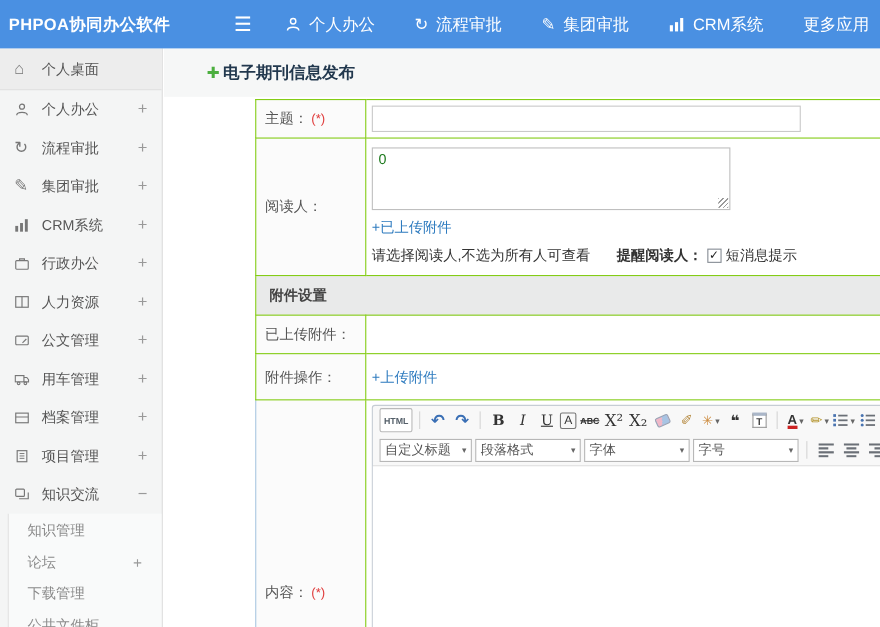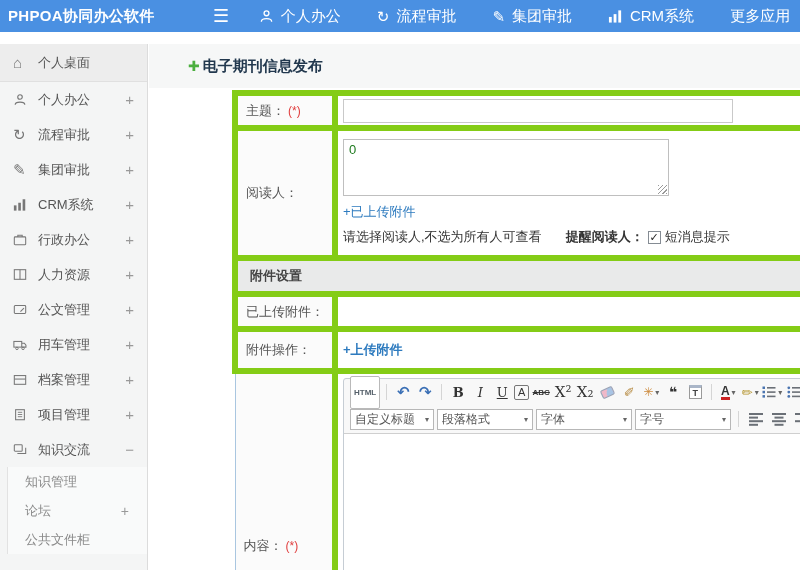--- a/index.html
+++ b/index.html
@@ -3,21 +3,21 @@
 <meta charset="utf-8">
 <style>
   * { box-sizing: border-box; margin: 0; padding: 0; }
   html,body { width:800px; height:570px; overflow:hidden; }
   body {
     position:relative;
     font-family:"Liberation Sans","DejaVu Sans",sans-serif;
     background:#fff; color:#444; font-size:13px;
   }
   
-  .navbar { position:absolute; top:0; left:0; right:0; height:32px;
+  .navbar { position:absolute; top:0; left:0; right:0; height:44px;
     background:#4a90e2; color:#fff; display:flex; align-items:center; z-index:5; }
   .brand { margin-left:8px; font-size:15px; font-weight:bold; letter-spacing:.3px; white-space:nowrap; }
   .hamburger { margin-left:58px; font-size:18px; cursor:pointer; line-height:1; }
   .nav-menu { display:flex; margin-left:30px; gap:36px; font-size:15px; align-items:center; }
   .nav-item { display:flex; align-items:center; gap:7px; cursor:pointer; white-space:nowrap; }
   .nav-item .gl { font-size:15px; line-height:1; }
   .nav-caret { font-size:10px; margin-left:2px; }
   
   .sidebar { position:absolute; top:44px; left:0; bottom:0; width:148px;
     background:#f4f5f5; border-right:1px solid #dcdcdc; overflow:hidden; }
@@ -31,21 +31,21 @@
     color:#8a8a8a; font-size:13px; cursor:pointer; white-space:nowrap; }
   .sd-sub .toggle { margin-left:auto; margin-right:8px; color:#999; font-size:14px; }
   
   .content { position:absolute; top:44px; left:149px; right:0; bottom:0; background:#fff; overflow:hidden; }
   .content-header { height:44px; background:#f6f7f7; display:flex; align-items:center; padding-left:39px; } 
   .add-icon { color:#4caf3f; font-size:14px; font-weight:bold; margin-right:3px; line-height:1; }
   .page-title { font-size:15px; font-weight:bold; color:#22384e; }
   
   table.form { position:absolute; left:83px; top:46px; width:640px; border-collapse:collapse;
     table-layout:fixed; background:#fff; font-size:13px; color:#555; }
-  table.form td { border:6px solid #84cc16; vertical-align:middle; }
+  table.form td { border:1px solid #84cc16; vertical-align:middle; }
   td.lbl { width:100px; background:#fbfbfb; padding:0 6px 0 8px; }
   td.val { padding:0 5px; }
   .req { color:#e03e3e; font-style:normal; margin-left:3px; font-size:12px; }
   .subject-input { width:390px; height:24px; border:1px solid #c9c9c9; background:#fff; padding:0 4px; font-size:13px; }
   .ta-wrap { width:326px; height:57px; border:1px solid #bfbfbf; background:#fff; position:relative;
     margin-top:8px; padding:2px 5px; color:#1e7a1e; font-size:13px; cursor:text; overflow:hidden; }
   .ta-grip { position:absolute; right:1px; bottom:1px; width:9px; height:9px;
     background:repeating-linear-gradient(135deg,#9a9a9a 0 1px,transparent 1px 3px); }
   a.blue-link { color:#2e7bbf; text-decoration:none; display:inline-block; margin-top:7px; cursor:pointer; }
   .hint-line { display:flex; align-items:center; margin:7px 0 9px 0; color:#333; }
@@ -58,21 +58,21 @@
   tr.content-row td.lbl { border-left:1px solid #a9c6e0; }
   tr.content-row td.val { vertical-align:top; }
   .editor { width:520px; margin-top:4px; border:1px solid #c6cdd4; border-radius:3px; background:#f8f8f8; }
   .ed-row { display:flex; align-items:center; padding:0 6px; gap:2px; }
   .ed-row1 { height:26px; }
   .ed-row2 { height:28px; gap:3px; }
   .tb { min-width:20px; height:20px; display:flex; align-items:center; justify-content:center;
     font-size:12px; color:#333; border-radius:2px; cursor:pointer; }
   .sep { width:1px; height:16px; background:#d5d5d5; margin:0 4px; flex:none; }
   .html-btn { font-size:8px; font-weight:bold; border:1px solid #b9b9b9; background:#fff;
-    color:#55606a; height:33px; padding:0 3px; }
+    color:#55606a; height:22px; padding:0 3px; }
   .undo-redo { color:#3a6fb5; font-size:15px; font-weight:bold; }
   .b-serif { font-family:"DejaVu Serif","Liberation Serif",serif; }
   .tb-bold { font-weight:800; font-size:13px; }
   .tb-italic { font-style:italic; font-size:13px; }
   .tb-under { text-decoration:underline; font-size:13px; }
   .tb-fontbox { border:1px solid #777; height:15px; min-width:15px; line-height:13px; font-size:11px; padding:0 2px; }
   .tb-strike { font-size:8px; font-weight:bold; text-decoration:line-through; }
   .tb-supsub { font-size:15px; }
   .eraser-ic { width:13px; height:9px; border:1px solid #9aa3b5; border-radius:2px;
     background:linear-gradient(110deg,#f0b8c8 45%,#a8c4e4 45%); transform:rotate(-25deg); }
@@ -247,20 +247,24 @@
   <div class="sd-submenu">
     <div class="sd-sub">
       <span>知识管理</span>
       <span class="toggle"></span>
     </div>
     <div class="sd-sub">
       <span>论坛</span>
       <span class="toggle">+</span>
     </div>
     <div class="sd-sub">
+      <span>下载管理</span>
+      <span class="toggle"></span>
+    </div>
+    <div class="sd-sub">
       <span>公共文件柜</span>
       <span class="toggle"></span>
     </div>
   </div>
 </aside>
 
 <main class="content">
   <div class="content-header">
     <span class="add-icon">✚</span>
     <h1 class="page-title">电子期刊信息发布</h1>
@@ -308,21 +312,21 @@
         <span>已上传附件：</span>
       </td>
       <td class="val"></td>
     </tr>
 
     <tr style="height:42px;">
       <td class="lbl">
         <span>附件操作：</span>
       </td>
       <td class="val">
-        <a class="blue-link" style="margin-top:0;font-weight:bold;">+上传附件</a>
+        <a class="blue-link" style="margin-top:0;">+上传附件</a>
       </td>
     </tr>
 
     <tr class="content-row" style="height:350px;">
       <td class="lbl">
         <span>内容：</span><em class="req">(*)</em>
       </td>
       <td class="val">
         <div class="editor">
 

